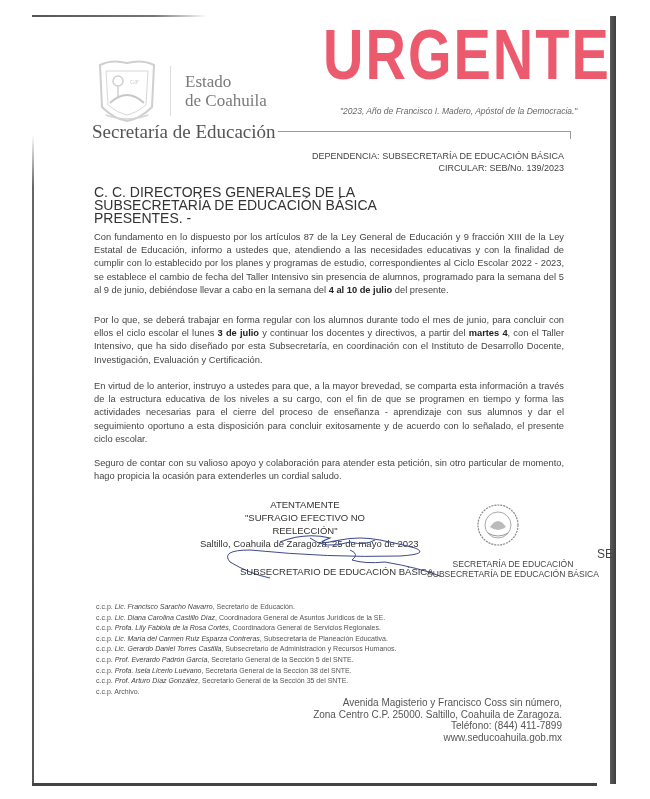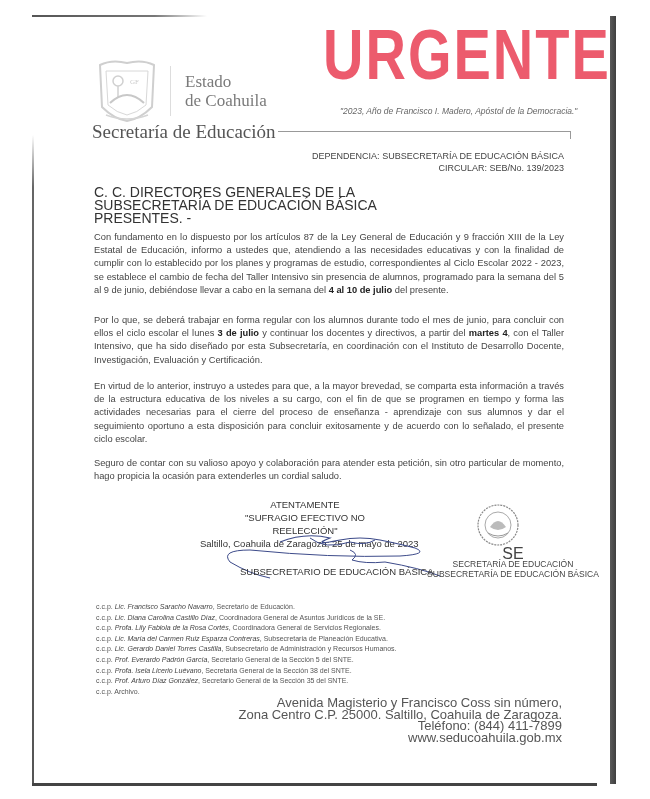--- a/index.html
+++ b/index.html
@@ -37,25 +37,25 @@
     .para { position:absolute; left:94px; width:470px; font-size:9.3px; line-height:13.2px; color:#454545; text-align:justify; }
     .p1 { top:231px; } .p2 { top:314px; } .p3 { top:380px; } .p4 { top:457px; }
     .para b { color:#222; }
 
     .closing { position:absolute; left:220px; top:498px; width:170px; text-align:center; font-size:9.5px; line-height:13px; color:#333; }
     .closing .place { white-space:nowrap; margin-left:-20px; width:210px; display:block; }
     .signature { position:absolute; left:210px; top:528px; width:230px; height:55px; }
     .signer { position:absolute; left:240px; top:565px; text-align:center; font-size:9.5px; line-height:13px; color:#333; white-space:nowrap; }
     .seal { position:absolute; left:474px; top:503px; width:48px; height:44px; }
     .seal-text { position:absolute; left:413px; top:549px; width:200px; text-align:center; font-size:8.5px; line-height:10px; color:#444; }
-    .seal-text .se { font-size:16px; }
+    .seal-text .se { font-size:12px;text-align:right; }
 
     .ccp { position:absolute; left:96px; top:602px; font-size:7px; line-height:10.6px; color:#555; white-space:nowrap; }
     .ccp i { color:#444; }
-    .address { position:absolute; right:88px; top:697px; font-size:13px; line-height:11.7px; color:#555; text-align:right; }
+    .address { position:absolute; right:88px; top:697px; font-size:10px; line-height:11.7px; color:#555; text-align:right; }
   </style>
 </head>
 <body>
 
 <div class="frame-top"></div>
 <div class="frame-left"></div>
 <div class="frame-right"></div>
 <div class="frame-bottom"></div>
 <div class="page"></div>
 

